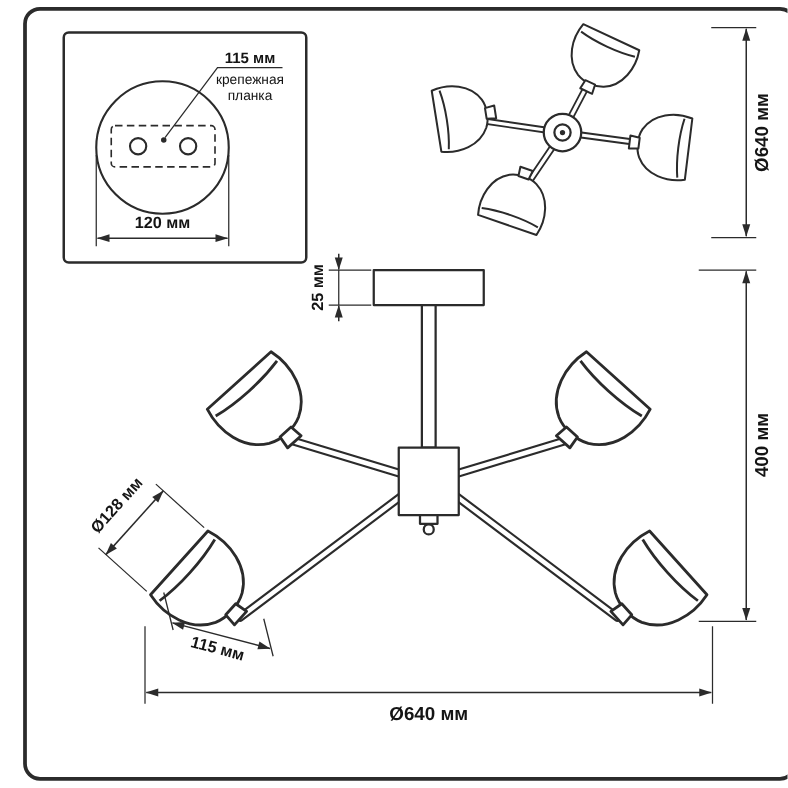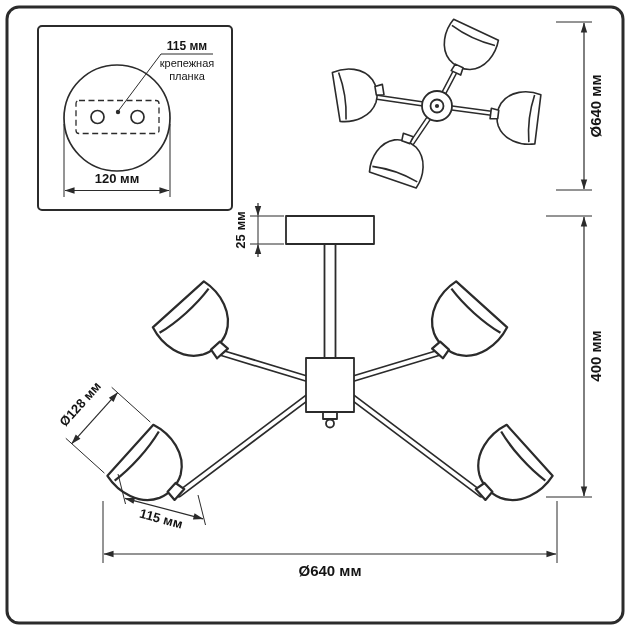--- a/index.html
+++ b/index.html
@@ -1,16 +1,16 @@
 <!DOCTYPE html>
 <html><head>
 <meta charset="utf-8">
 <style>
   html,body { margin:0; padding:0; background:#ffffff; }
-  .stage { width:523px; height:630px; position:relative; background:#fff; }
+  .stage { width:523px; height:630px; position:relative; background:#fff;padding-left:13px; }
   svg { display:block; }
   .frame { fill:#fff; stroke:#2b2b2b; stroke-width:3; }
   .box   { fill:#fff; stroke:#2b2b2b; stroke-width:2; }
   .s  { fill:none; stroke:#2b2b2b; stroke-width:1.7; }
   .sf { fill:#ffffff; stroke:#2b2b2b; stroke-width:1.8; stroke-linejoin:round; }
   .ln { stroke:#2b2b2b; stroke-width:1.7; stroke-linejoin:round; }
   .dash { fill:none; stroke:#2b2b2b; stroke-width:1.3; stroke-dasharray:6 3.5; }
   .dim { stroke:#2b2b2b; stroke-width:1.2; fill:none; }
   .ext { stroke:#2b2b2b; stroke-width:1; fill:none; }
   .arm-o { stroke:#2b2b2b; stroke-width:7;   stroke-linecap:round; }

